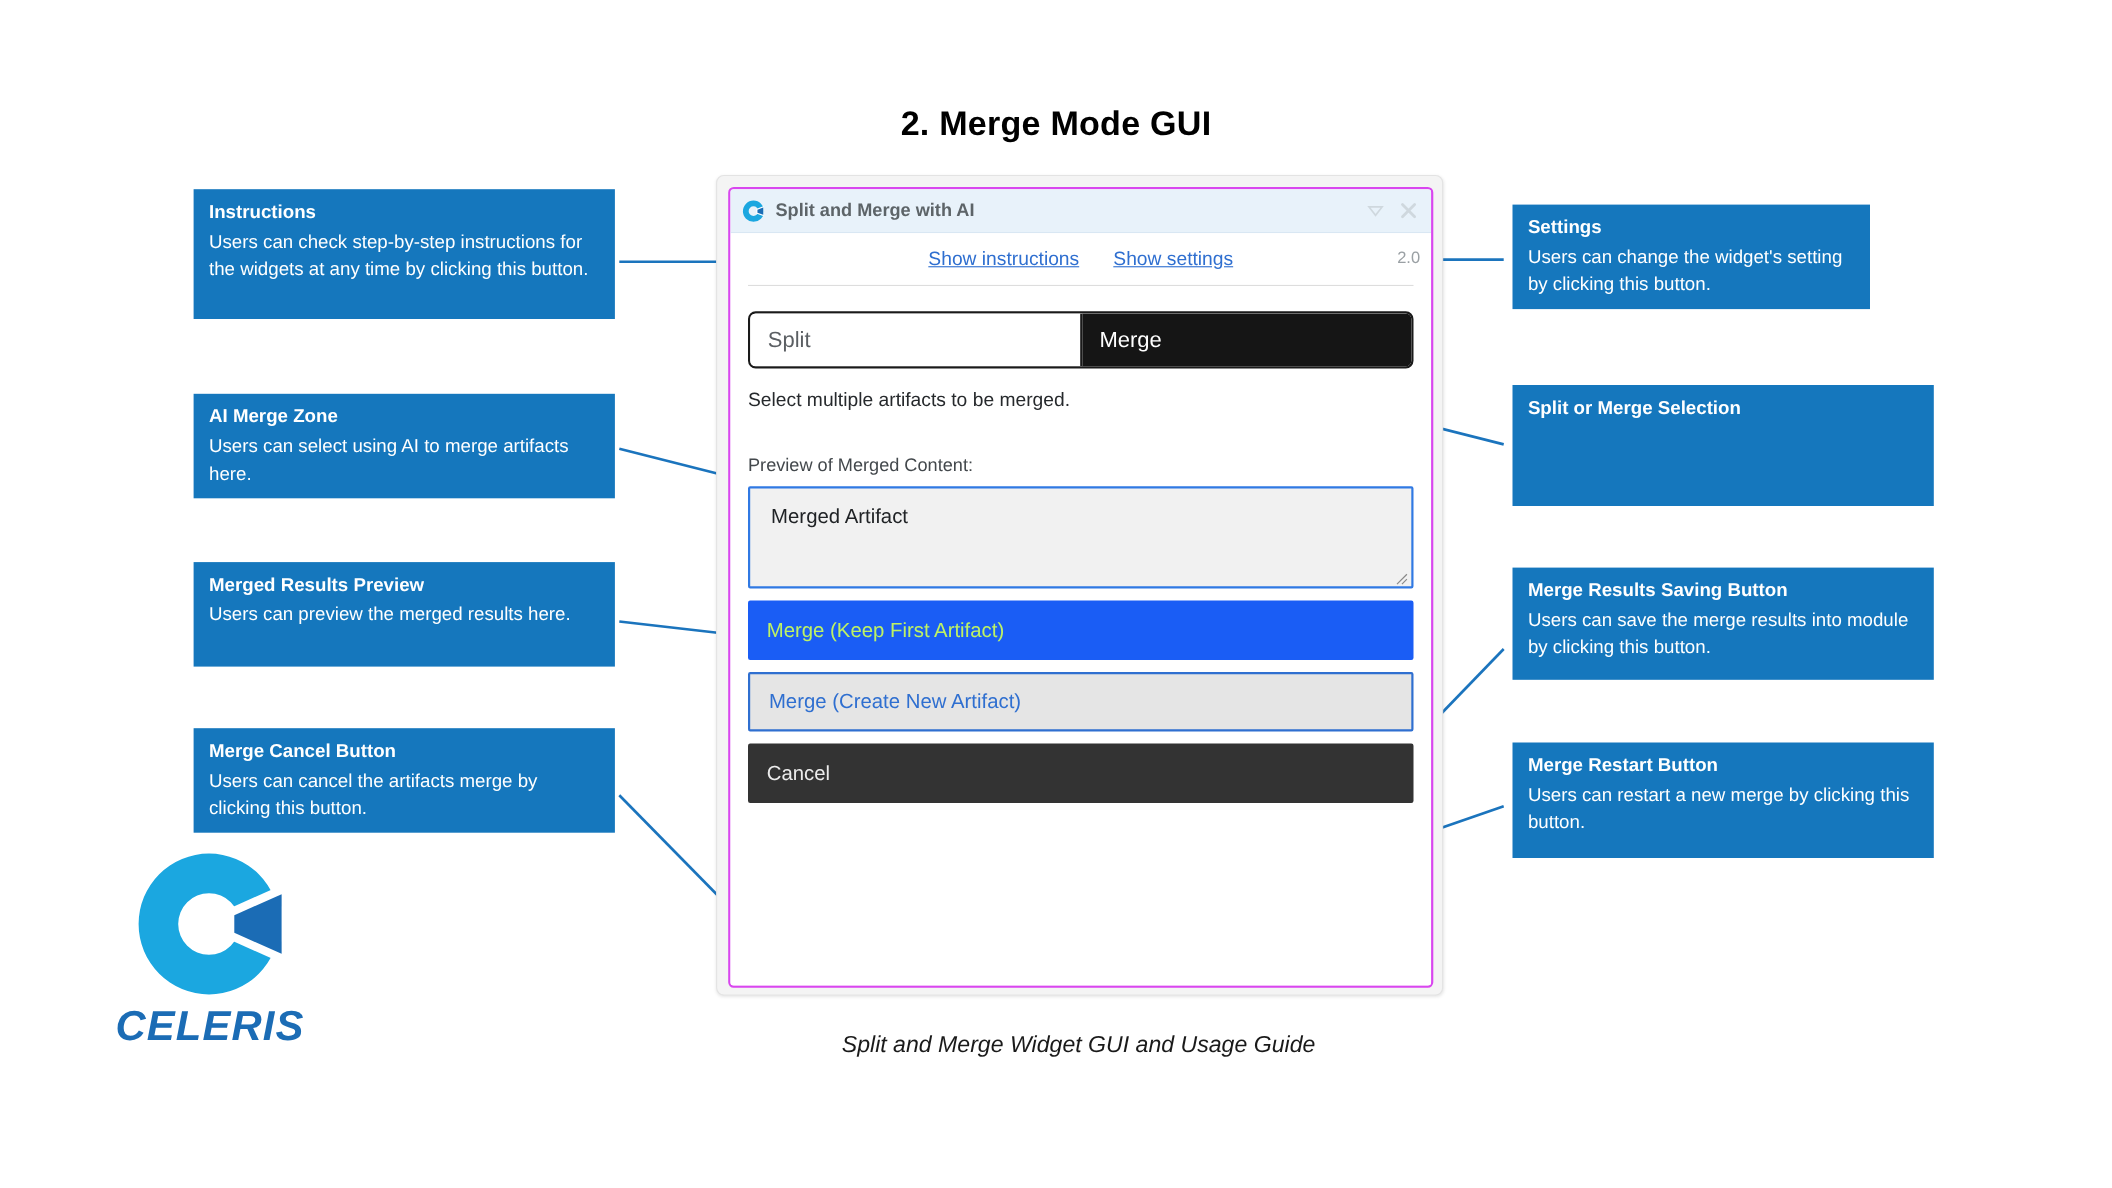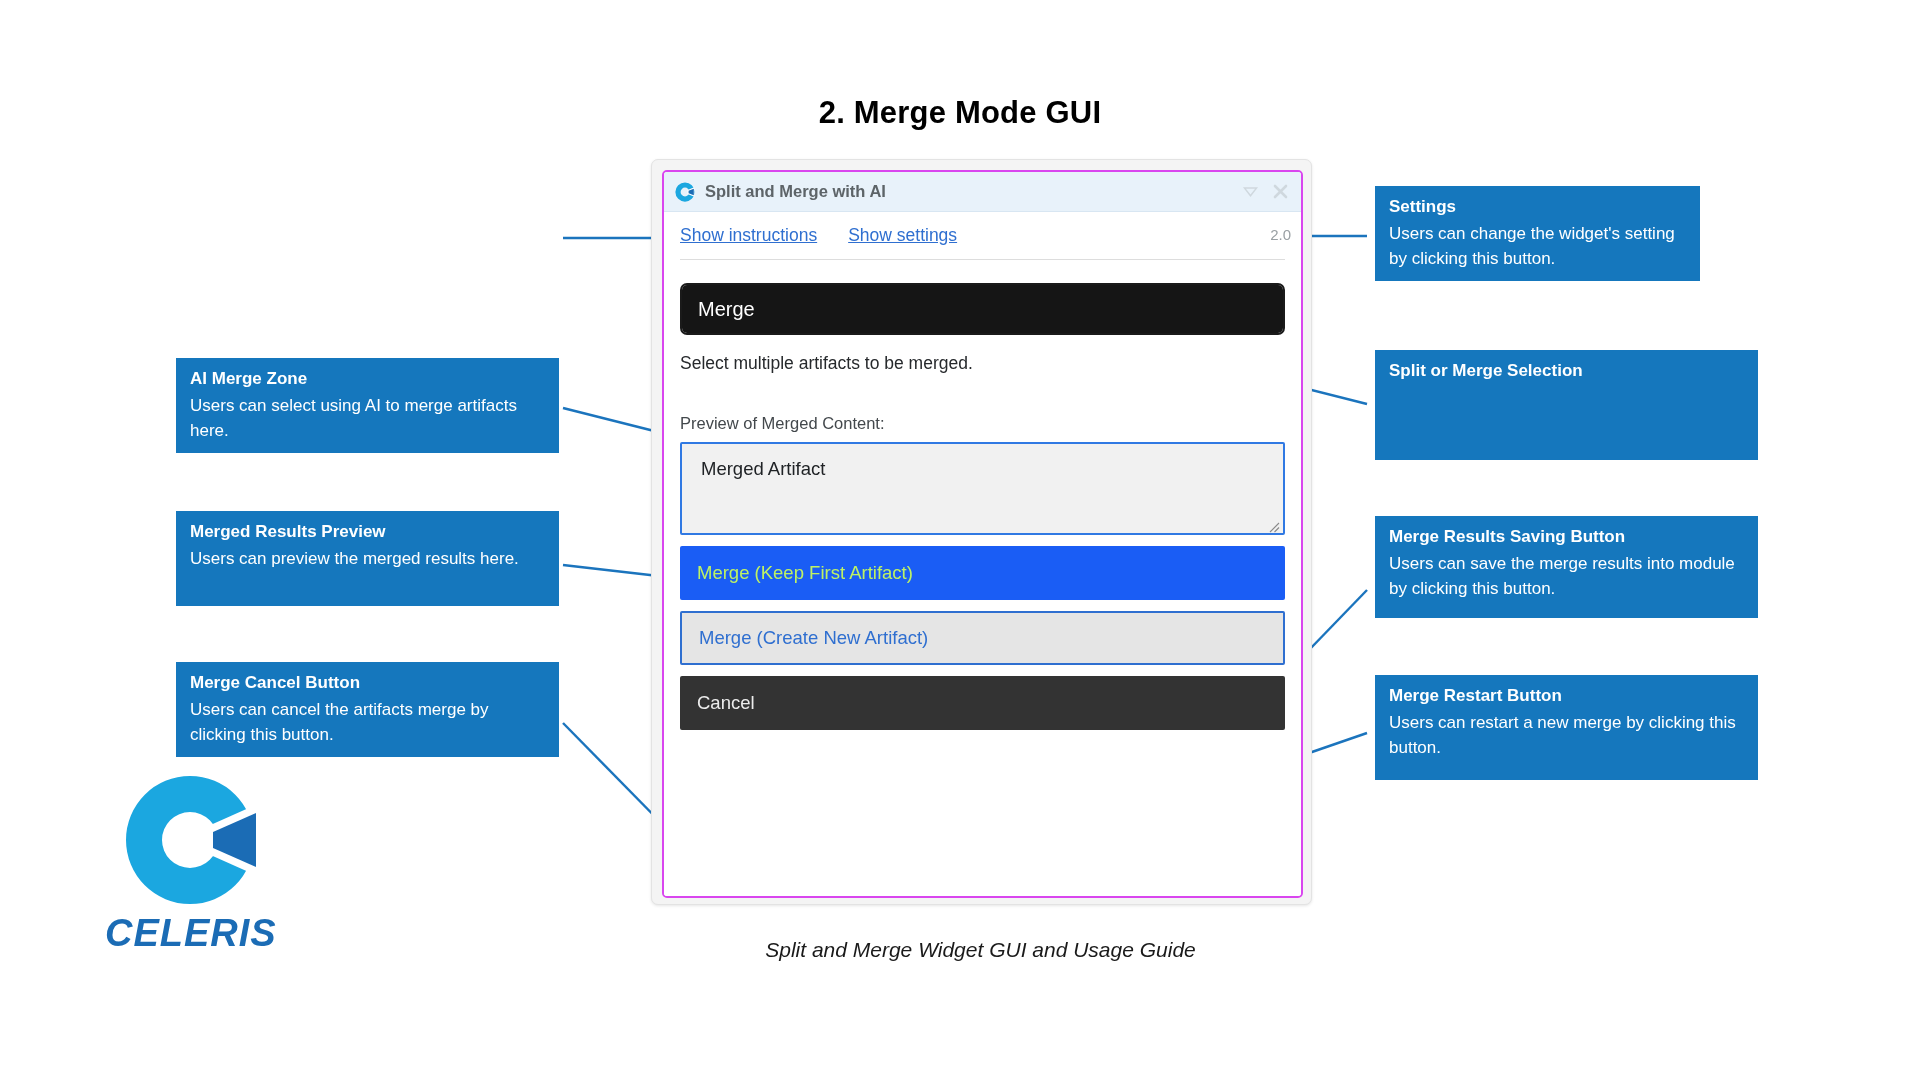--- a/index.html
+++ b/index.html
@@ -47,21 +47,21 @@
   .wtitlebar .tb-icon{ width:22px; height:22px; margin-right:9px; flex:0 0 auto; }
   .wtitlebar .tb-text{ font-size:16.5px; font-weight:bold; color:#5d6468; }
   .tb-ctrls{ margin-left:auto; display:flex; align-items:center; gap:13px; padding-right:2px;}
   .tb-ctrls svg{ display:block; }
 
   
   .wbody{ position:relative; padding:0 16px; background:#fff; height:684px; box-sizing:border-box;}
 
   .links-row{
     position:relative; height:47px; display:flex; align-items:center;
-    justify-content:flex-start; gap:31px; border-bottom:1px solid #dddddd;
+    justify-content:center; gap:31px; border-bottom:1px solid #dddddd;
   }
   .wlink{ font-size:17.5px; color:#2f6fd0; text-decoration:underline; cursor:pointer; }
   .version-tag{
     position:absolute; right:-6px; top:14px; font-size:15px; color:#9aa0a4;
   }
 
   
   .seg{
     margin-top:23px; display:flex; height:52px; width:100%;
     border:2px solid #1a1a1a; border-radius:7px; overflow:hidden; box-sizing:border-box;
@@ -141,20 +141,24 @@
       <path d="M1367,236 L1122,236"></path>
 
       <path d="M1367,404 L1193,360"></path>
 
       <path d="M1367,590 L1280,680"></path>
 
       <path d="M1367,733 L1283,762"></path>
     </g>
   </svg>
 
+  <div class="callout" style="left:176px; top:172px; width:383px; height:118px;">
+    <div class="c-title">Instructions</div>
+    <div class="c-body">Users can check step-by-step instructions for the widgets at any time by clicking this button.</div>
+  </div>
 
   <div class="callout" style="left:176px; top:358px; width:383px; height:95px;">
     <div class="c-title">AI Merge Zone</div>
     <div class="c-body">Users can select using AI to merge artifacts here.</div>
   </div>
 
   <div class="callout" style="left:176px; top:511px; width:383px; height:95px;">
     <div class="c-title">Merged Results Preview</div>
     <div class="c-body">Users can preview the merged results here.</div>
   </div>
@@ -212,20 +216,21 @@
 
       <div class="wbody">
 
         <div class="links-row">
           <span class="wlink">Show instructions</span>
           <span class="wlink">Show settings</span>
           <span class="version-tag">2.0</span>
         </div>
 
         <div class="seg">
+          <div class="seg-btn inactive">Split</div>
           <div class="seg-btn active">Merge</div>
         </div>
 
         <div class="hint">Select multiple artifacts to be merged.</div>
 
 
         <div class="preview-label">Preview of Merged Content:</div>
 
         <div class="preview-box">
           <div class="ptext">Merged Artifact</div>

